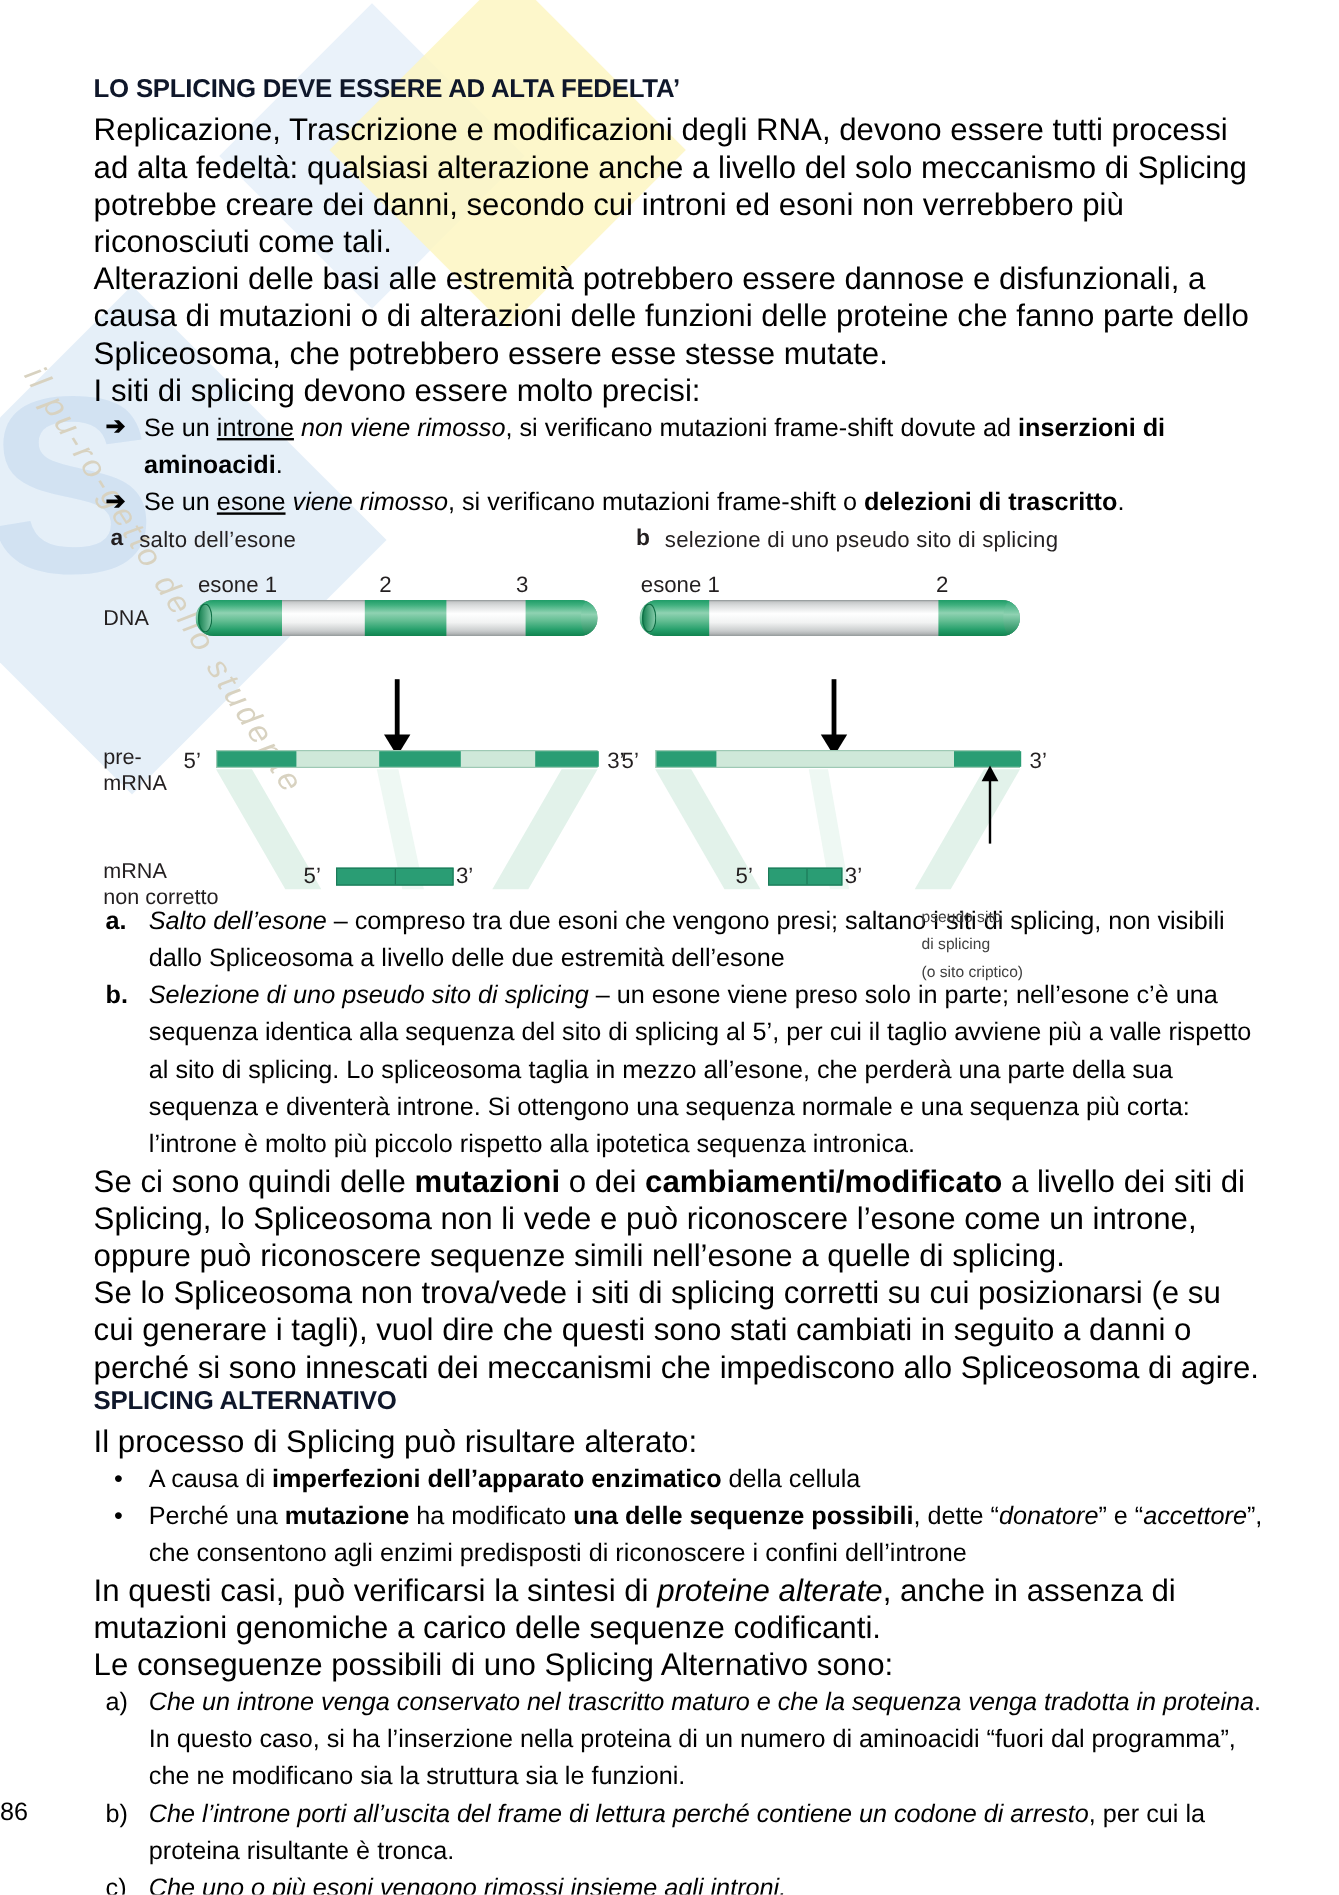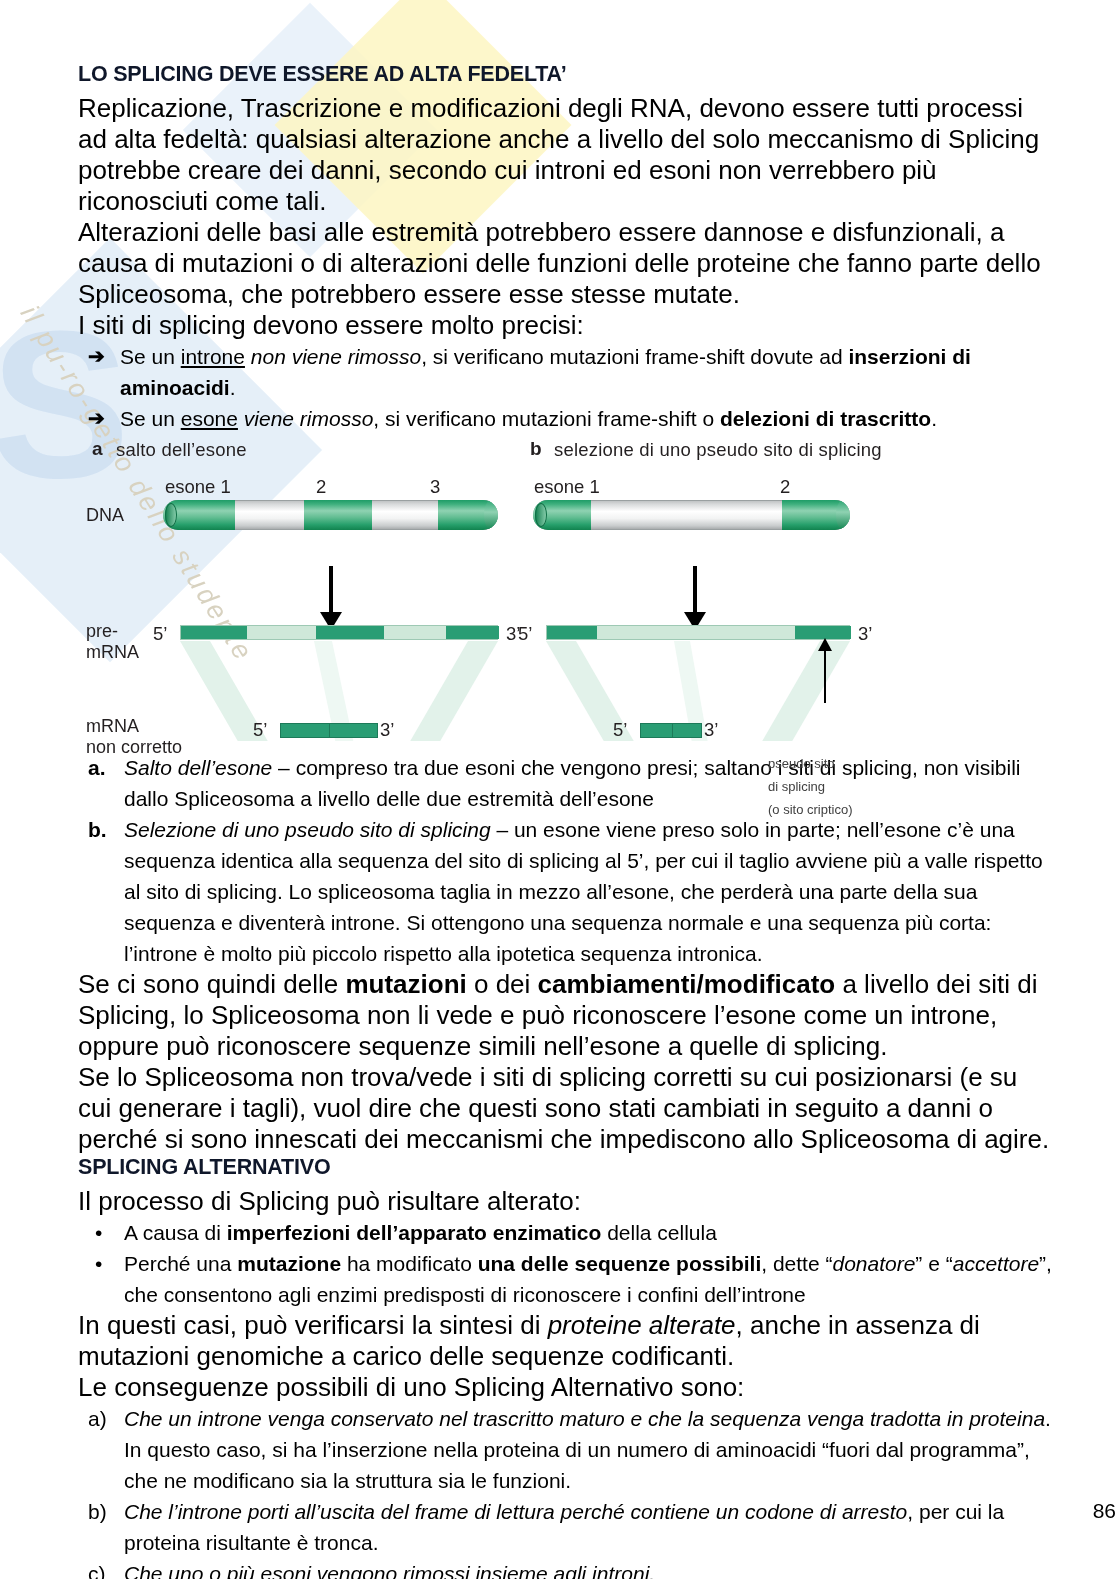--- a/index.html
+++ b/index.html
@@ -284,21 +284,21 @@
     color: #404040;
     white-space: nowrap;
     margin-top: 46px;
   }
 
   
   #page-number {
     position: absolute;
     left: 0; right: 0;
     bottom: 56px;
-    text-align: right;
+    text-align: left;
     font-size: 21px;
     color: #000;
     z-index: 2;
   }
 </style>
 </head>
 <body>
 
 <div id="page">
 

